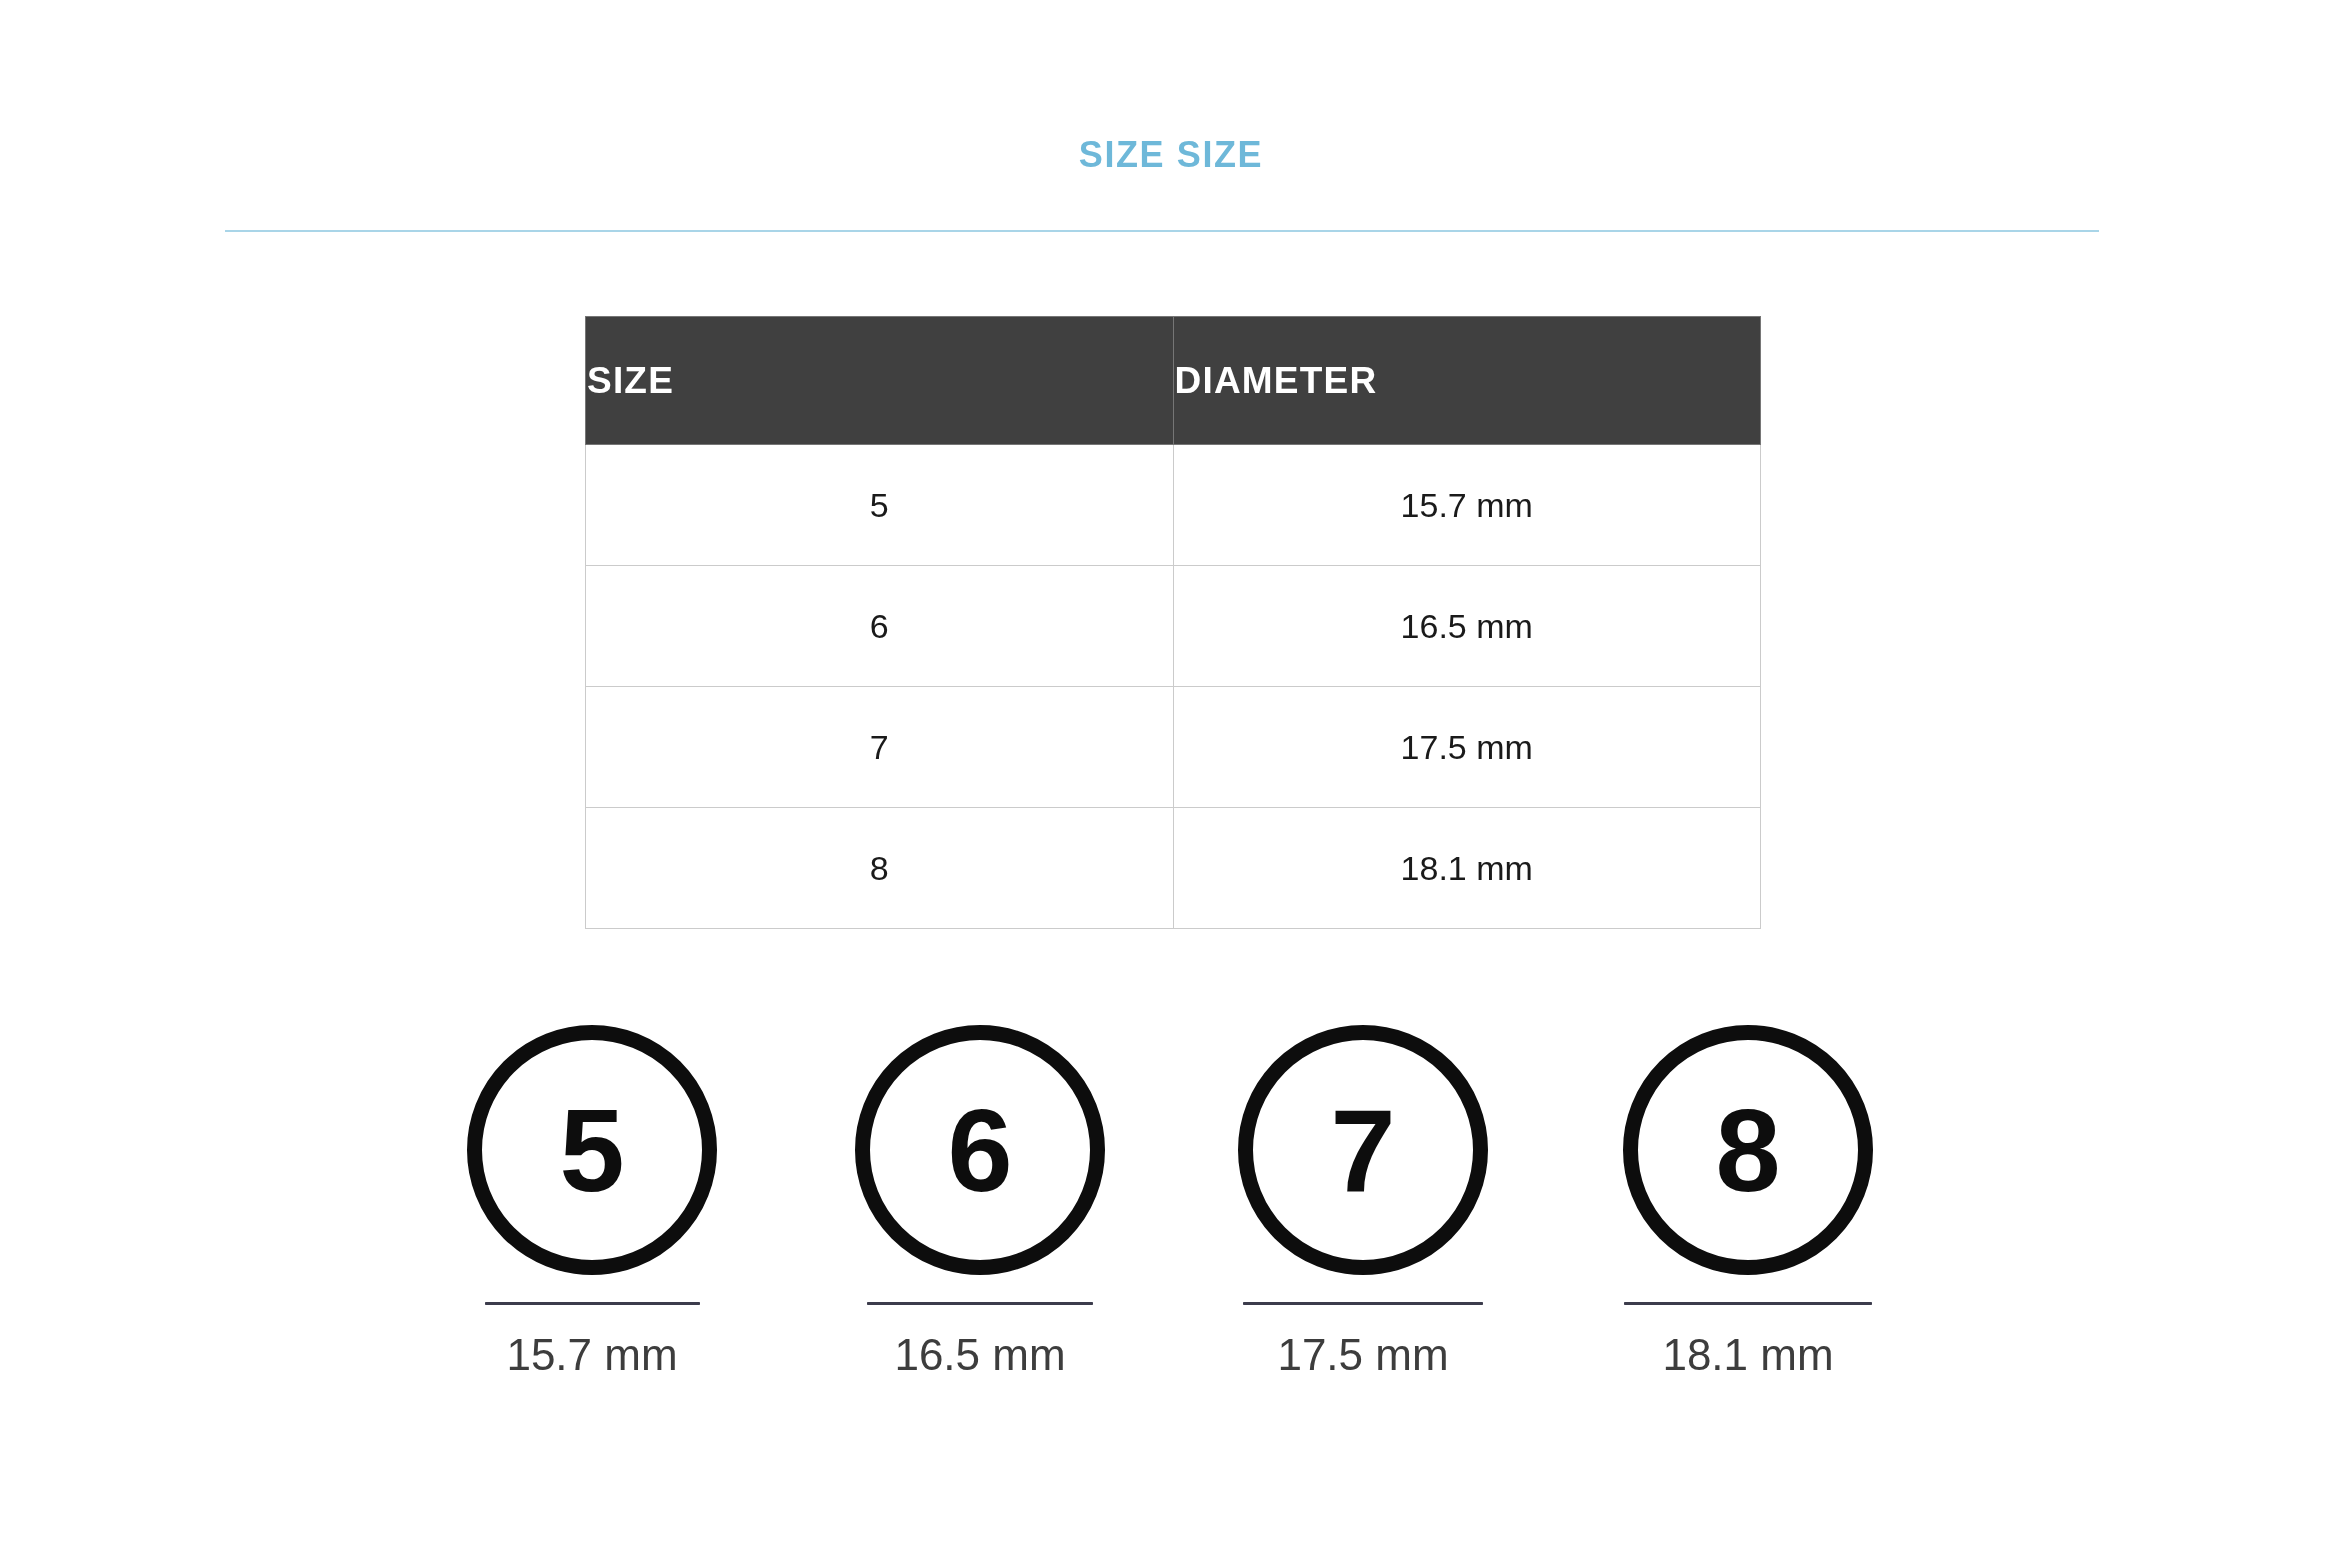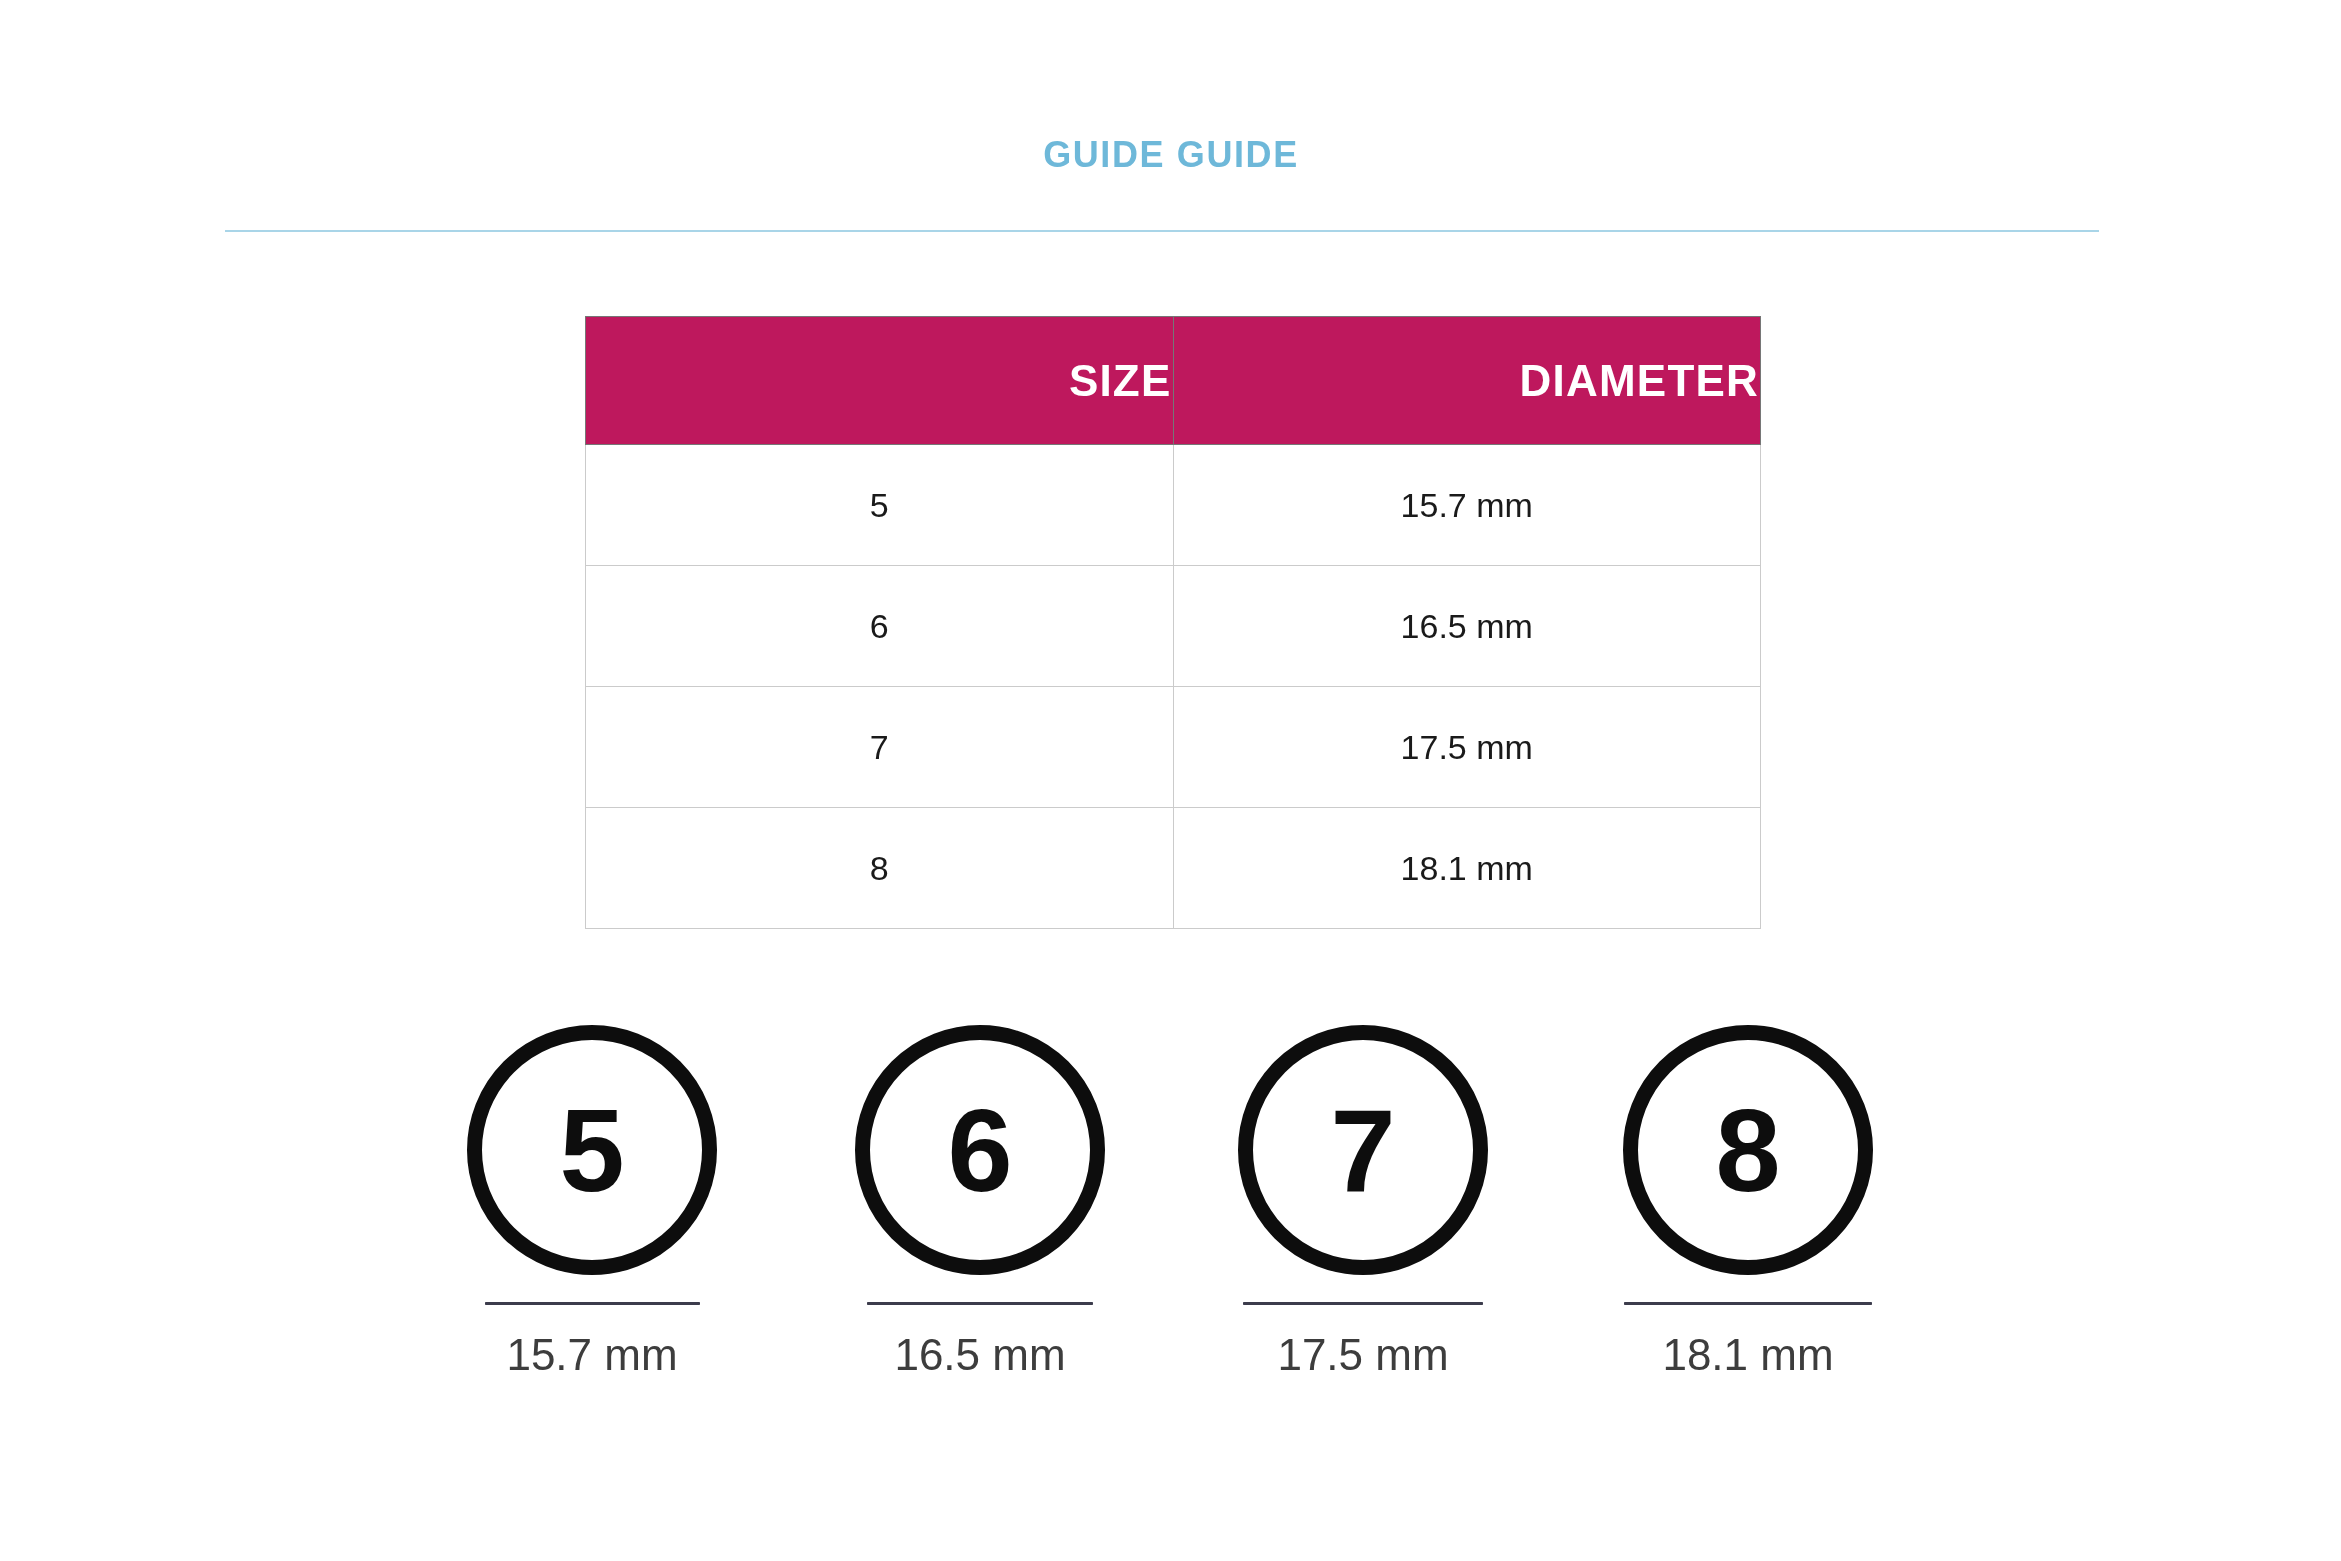--- a/index.html
+++ b/index.html
@@ -43,26 +43,26 @@
   table.size-table {
     position: absolute;
     top: 316px;
     left: 585px;
     width: 1176px;
     border-collapse: collapse;
     table-layout: fixed;
   }
   table.size-table th {
     height: 125px;
-    background: #be185d;
+    background: #404040;
     color: #ffffff;
-    font-size: 44px;
+    font-size: 37px;
     font-weight: bold;
     letter-spacing: 1.2px;
-    text-align: right;
+    text-align: left;
     vertical-align: middle;
     border: 1.6px solid #767676;
   }
   table.size-table th + th {
     border-left: 1.6px solid #d8d8d8;
   }
   table.size-table td {
     height: 118px;
     background: #ffffff;
     color: #1A1A1A;
@@ -113,21 +113,21 @@
     font-size: 44px;
     line-height: 1;
     color: #3D3D3D;
   }
 </style>
 </head>
 <body>
 
 <div class="page">
 
-  <div class="guide-title">GUIDE GUIDE</div>
+  <div class="guide-title">SIZE SIZE</div>
 
   <div class="title-divider"></div>
 
   <table class="size-table">
     <thead>
       <tr>
         <th>SIZE</th>
         <th>DIAMETER</th>
       </tr>
     </thead>

